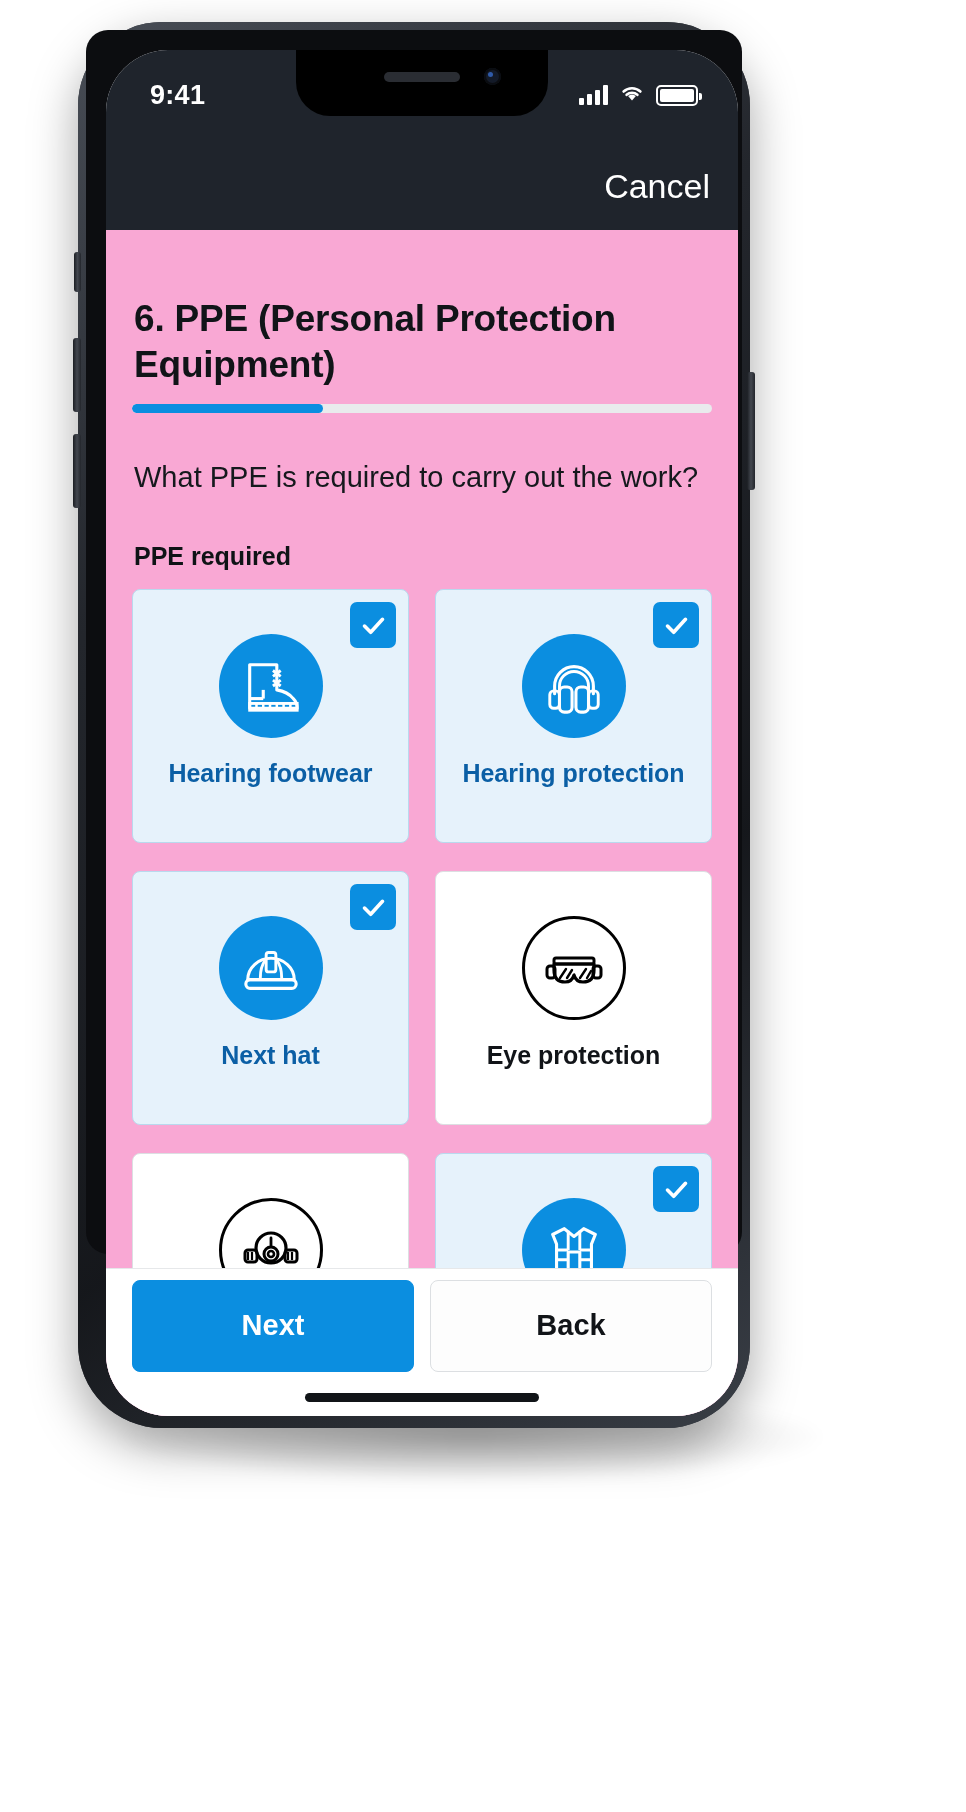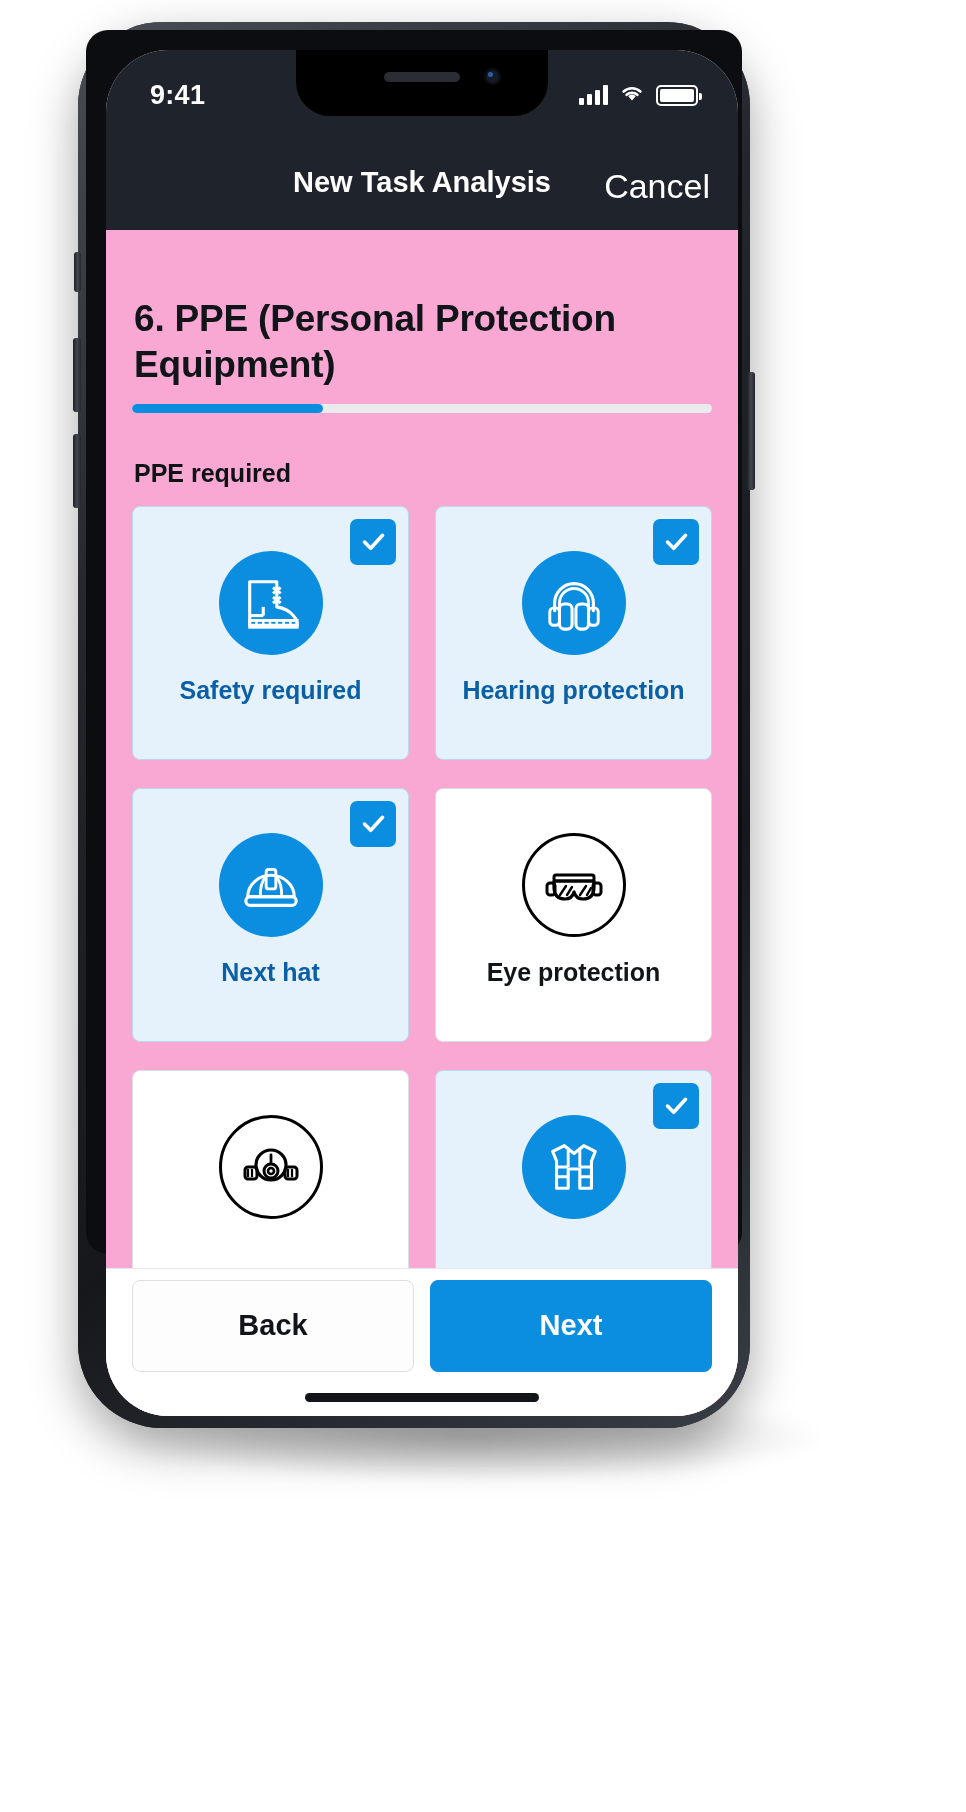--- a/index.html
+++ b/index.html
@@ -391,32 +391,32 @@
                 <path d="M7.6 11.8 a8.3 8.3 0 0 1 10.8 0" stroke="#fff" stroke-width="2.6" fill="none" stroke-linecap="round"></path>
               </svg>
             </span>
             <span class="battery">
                 <span></span>
               </span>
           </div>
         </div>
 
         <div class="navbar">
-          <div class="nav-title">New Task Analysis</div>
           <div class="nav-cancel">Cancel</div>
         </div>
 
         <div class="content">
 
           <div class="page-title">6. PPE (Personal Protection Equipment)</div>
 
           <div class="progress-track">
             <div class="progress-fill" id="progress-fill" style="width: 33%;"></div>
           </div>
 
+          <div class="question">What PPE is required to carry out the work?</div>
           <div class="field-label">PPE required</div>
 
           <div class="ppe-grid" id="ppe-grid">
               <div class="ppe-card selected">
                 <div class="check-badge">
                   <svg width="27" height="27" viewBox="0 0 24 24">
   <path d="M4 12.5 L9.5 18 L20 6.5" fill="none" stroke="#ffffff" stroke-width="3.2" stroke-linecap="round" stroke-linejoin="round"></path>
                   </svg>
                 </div>
                 <div class="ppe-icon-wrap">
@@ -424,21 +424,21 @@
                     <svg width="62" height="62" viewBox="0 0 64 64">
         <path d="M18 10 h20 v26 c6 1 13 4 17 9 c3 3 4 7 4 10 H10 V10z" fill="none" stroke="#ffffff" stroke-width="3.2" stroke-linejoin="round"></path>
         <path d="M10 45 h14" stroke="#ffffff" stroke-width="3.2"></path>
         <path d="M24 36 v9" stroke="#ffffff" stroke-width="3.2"></path>
         <path d="M34 16 l8 6 M42 16 l-8 6 M34 26 l8 6 M42 26 l-8 6" stroke="#ffffff" stroke-width="3"></path>
         <rect x="10" y="50" width="49" height="7" fill="none" stroke="#ffffff" stroke-width="3"></rect>
         <path d="M17 50 v7 M24 50 v7 M31 50 v7 M38 50 v7 M45 50 v7 M52 50 v7" stroke="#ffffff" stroke-width="2.6"></path>
       </svg>
                   </div>
                 </div>
-                <div class="ppe-label">Safety required</div>
+                <div class="ppe-label">Hearing footwear</div>
               </div>
               <div class="ppe-card selected">
                 <div class="check-badge">
                   <svg width="27" height="27" viewBox="0 0 24 24">
   <path d="M4 12.5 L9.5 18 L20 6.5" fill="none" stroke="#ffffff" stroke-width="3.2" stroke-linecap="round" stroke-linejoin="round"></path>
                   </svg>
                 </div>
                 <div class="ppe-icon-wrap">
                   <div class="ppe-icon-circle">
                     <svg width="62" height="62" viewBox="0 0 64 64">
@@ -516,22 +516,22 @@
         <path d="M14 32 h12 M38 32 h12" stroke="#ffffff" stroke-width="3"></path>
         <path d="M14 42 h12 M38 42 h12" stroke="#ffffff" stroke-width="3"></path>
       </svg>
                   </div>
                 </div>
                 <div class="ppe-label"></div>
               </div>
             </div>
 
           <div class="footer">
+            <div class="btn btn-next">Next</div>
             <div class="btn btn-back">Back</div>
-            <div class="btn btn-next">Next</div>
           </div>
         </div>
 
         <div class="home-indicator"></div>
 
       </div>
     </div>
   </div>
 </div>
 

